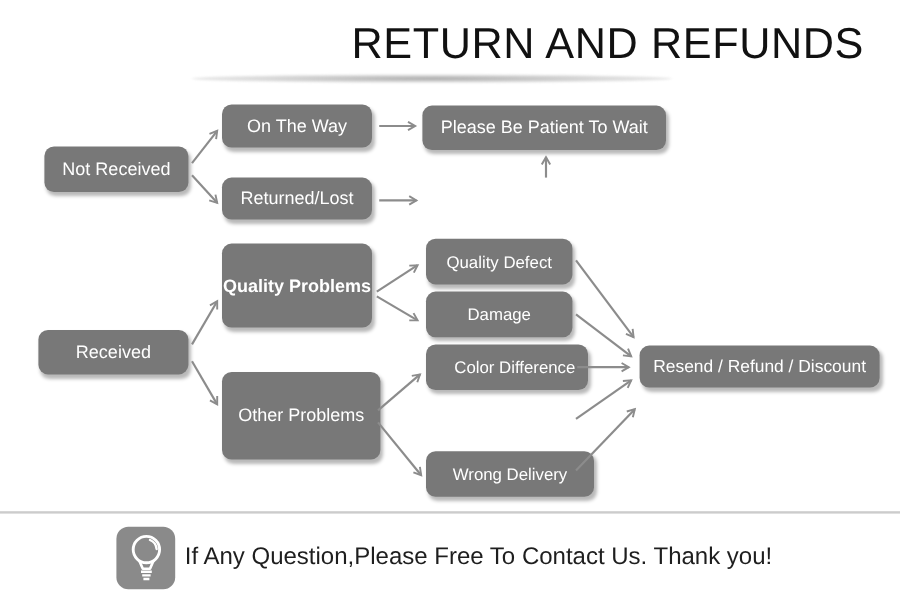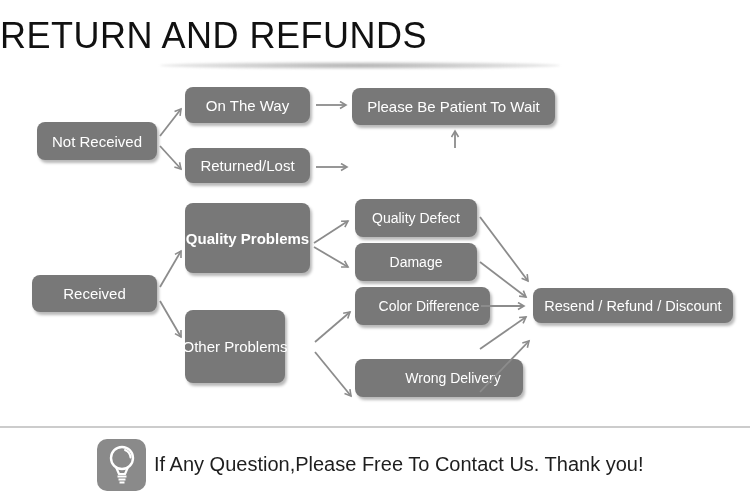--- a/index.html
+++ b/index.html
@@ -11,21 +11,21 @@
     --footer-text:#1e1e1e;
     --icon-fill:#8a8a8a;
   }
   html,body{margin:0;padding:0;background:#ffffff;}
   .canvas{
     position:relative;width:750px;height:500px;background:#ffffff;
     font-family:"Liberation Sans","DejaVu Sans",sans-serif;
     overflow:hidden;
   }
   .title{
-    position:absolute;top:16px;left:0;width:720px;text-align:left;
+    position:absolute;top:16px;left:0;width:720px;text-align:right;
     font-size:36px;line-height:40px;letter-spacing:0.5px;color:var(--title-text);
     white-space:nowrap;
   }
   .title-swoosh{
     position:absolute;top:62px;left:160px;width:400px;height:7px;
     background:radial-gradient(ellipse at center, rgba(150,150,150,0.8) 0%, rgba(170,170,170,0.4) 55%, rgba(255,255,255,0) 100%);
     filter:blur(1px);border-radius:50%;
   }
   .node{
     position:absolute;background:var(--node-fill);color:var(--node-text);
@@ -35,26 +35,26 @@
     white-space:nowrap;
   }
   .node.small{font-size:14px;}
   #n-not-received{left:37px;top:122px;width:120px;height:38px;}
   #n-on-the-way{left:185px;top:87px;width:125px;height:36px;}
   #n-please-wait{left:352px;top:88px;width:203px;height:37px;font-size:15px;text-align:right;}
   #n-returned-lost{left:185px;top:148px;width:125px;height:35px;}
   #n-resend-refund{left:353px;top:150px;width:205px;height:38px;}
   #n-received{left:32px;top:275px;width:125px;height:37px;}
   #n-quality-problems{left:185px;top:203px;width:125px;height:70px;font-weight:bold;}
-  #n-other-problems{left:185px;top:310px;width:100px;height:73px;}
+  #n-other-problems{left:185px;top:310px;width:132px;height:73px;}
   #n-quality-defect{left:355px;top:199px;width:122px;height:38px;}
   #n-damage{left:355px;top:243px;width:122px;height:38px;}
   #n-color-difference{left:355px;top:287px;width:122px;height:38px;padding-left:13px;}
   #n-not-fit{left:355px;top:330px;width:122px;height:38px;}
-  #n-wrong-delivery{left:355px;top:359px;width:140px;height:38px;padding-left:28px;}
+  #n-wrong-delivery{left:355px;top:376px;width:140px;height:38px;}
   #n-discount{left:533px;top:288px;width:200px;height:35px;font-size:14.5px;text-align:right;}
   svg.arrows{position:absolute;left:0;top:0;width:750px;height:500px;pointer-events:none;}
   svg.arrows line{stroke:var(--arrow);stroke-width:1.8;}
   svg.arrows .head{fill:none;stroke:var(--arrow);stroke-width:1.6;}
   .divider{position:absolute;left:0;top:426px;width:750px;height:2px;background:var(--divider);}
   .footer-icon{
     position:absolute;left:97px;top:439px;width:49px;height:52px;
     background:var(--icon-fill);border-radius:10px;
     display:flex;align-items:center;justify-content:center;
   }

